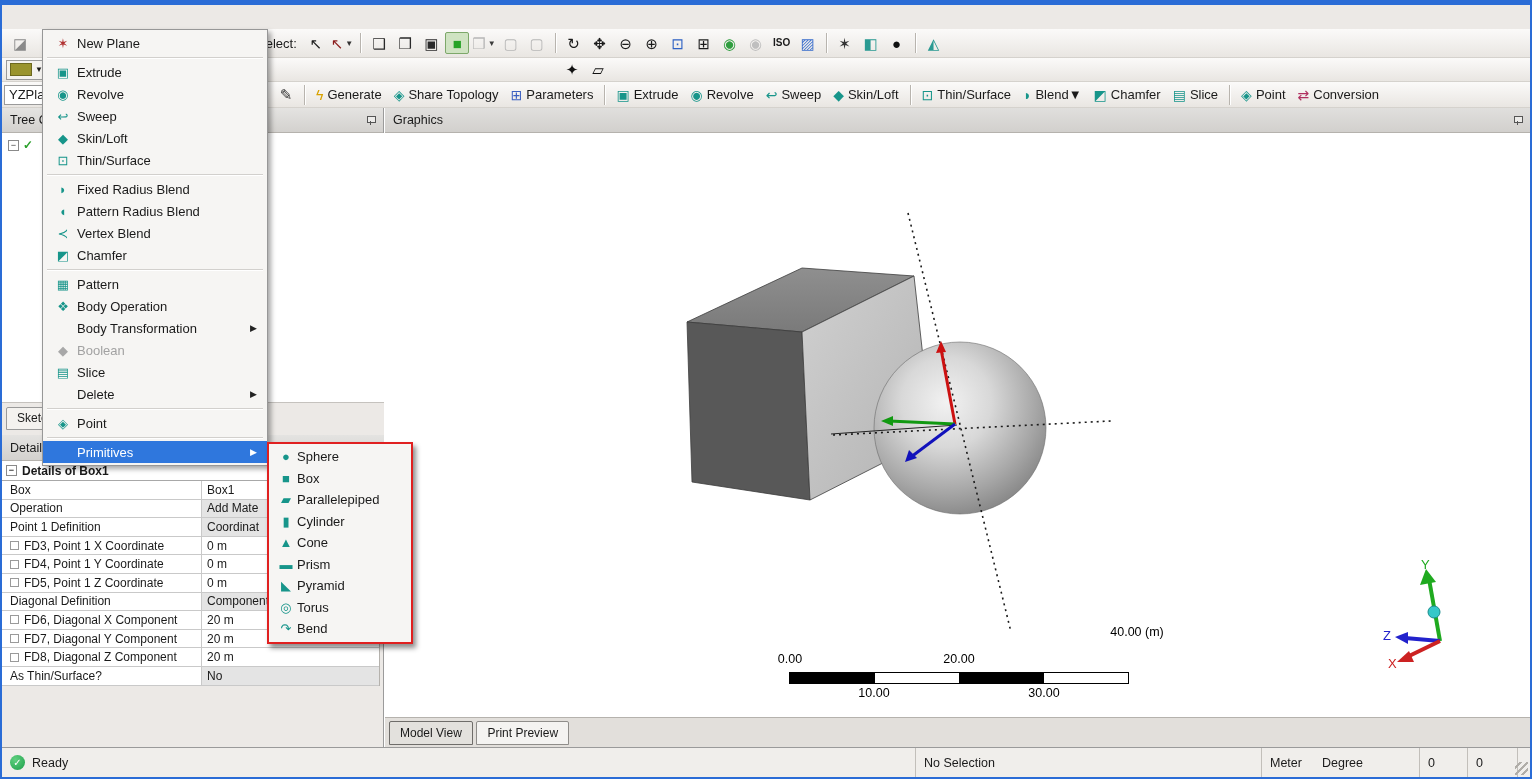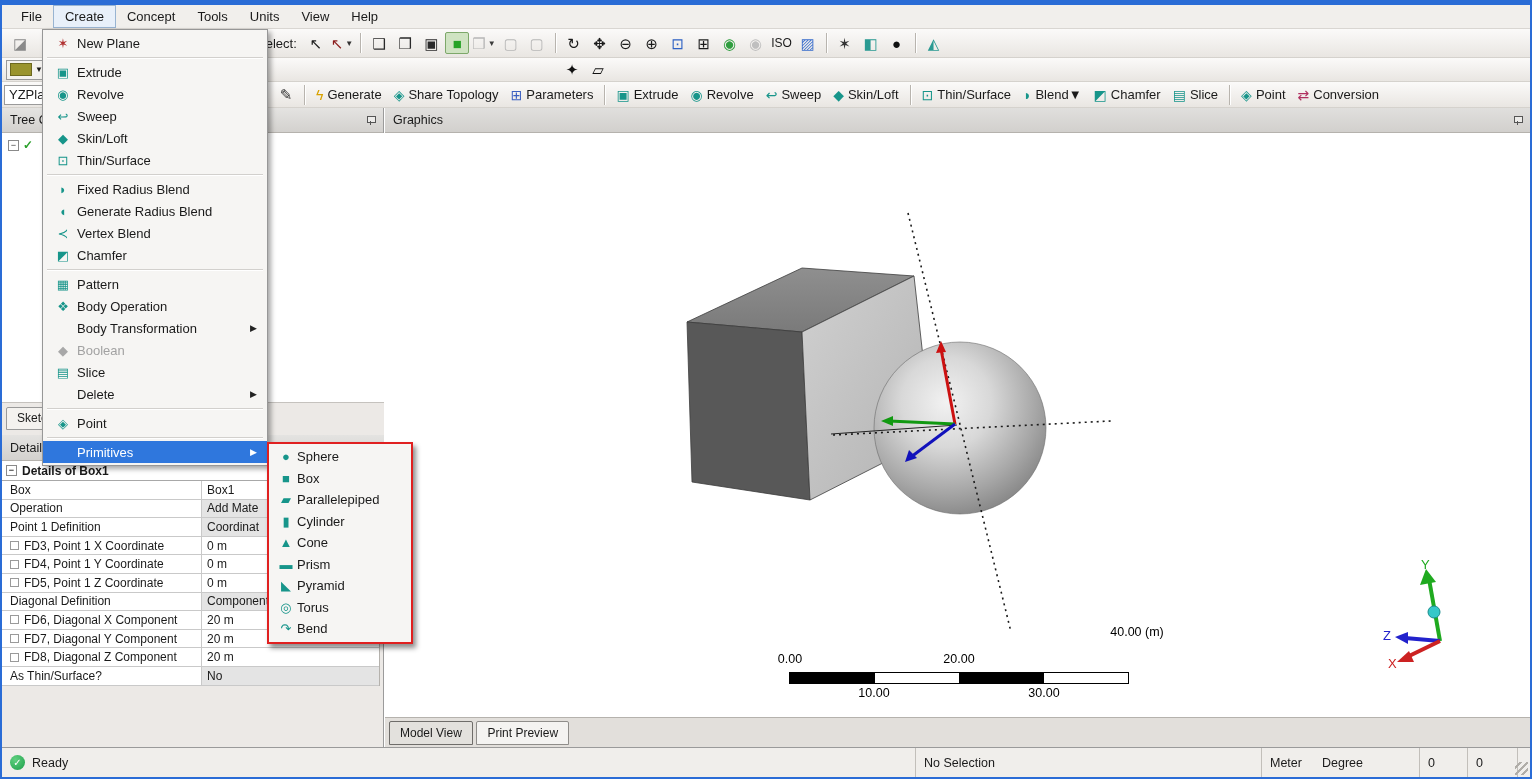--- a/index.html
+++ b/index.html
@@ -20,21 +20,21 @@
 
   
   .toolbar { position:absolute; left:2px; right:2px; display:flex; align-items:center; background:linear-gradient(#fbfaf9,#e9e6e2); border-bottom:1px solid #d5d2cd; }
   #toolbar1 { top:29px; height:29px; }
   #toolbar2 { top:58px; height:24px; }
   #toolbar3 { top:82px; height:26px; }
   .tbtn { display:inline-flex; align-items:center; justify-content:center; min-width:24px; height:22px; margin:0 1px; border:1px solid transparent; border-radius:2px; }
   .tbtn.pressed { background:#cfe3c2; border-color:#7da86a; }
   .tbtn.disabled { opacity:.95; }
   .tbtn .glyph { font-size:15px; line-height:1; }
-  .tbtn .glyph.textglyph { font-size:12px; font-weight:normal; letter-spacing:0; }
+  .tbtn .glyph.textglyph { font-size:10px; font-weight:bold; letter-spacing:0; }
   .tbtn .dd { font-size:8px; margin-left:2px; color:#333; }
   .tsep { width:1px; height:20px; background:#b8b4ae; margin:0 5px; box-shadow:1px 0 0 #fff; }
   .tlabel { margin:0 6px 0 2px; }
   .spacer1 { width:222px; }
   .spacer2 { width:512px; }
   .combo { height:20px; background:#fff; border:1px solid #9a9a9a; display:inline-flex; align-items:center; padding:0 4px; position:relative; }
   .combo .cv { flex:1; }
   .combo .ca { font-size:8px; color:#444; margin-left:6px; }
   #plane-combo { width:226px; margin-left:2px; }
   .swatch-combo { display:inline-flex; align-items:center; border:1px solid #9a9a9a; background:#f4f2ef; height:20px; padding:0 3px; margin-left:4px; }
@@ -112,30 +112,20 @@
   .pmi .mi-icon { width:22px; text-align:center; font-size:13px; flex:none; }
 
   .teal { color:#17958a; }
 </style>
 </head>
 <body>
 
 <div id="app">
   <div class="frame-top"></div>
 
-  <div id="menubar">
-
-  <div class="menu-item">File</div>
-      <div class="menu-item active">Create</div>
-      <div class="menu-item">Concept</div>
-      <div class="menu-item">Tools</div>
-      <div class="menu-item">Units</div>
-      <div class="menu-item">View</div>
-      <div class="menu-item">Help</div>
-    </div>
 
   <div id="toolbar1" class="toolbar">
     <span class="tbtn" style="margin-left:6px;">
       <span class="glyph" style="color: rgb(138, 138, 138);">◪</span>
     </span>
     <span class="spacer1"></span>
     <span class="tlabel">Select:</span>
     <span style="display:inline-flex;align-items:center;">
 
     <span style="display:inline-flex;align-items:center;">
@@ -671,21 +661,21 @@
         <span class="mi-label">Thin/Surface</span>
 
       </div>
       <div class="cmi">
         <span class="mi-icon" style="color: rgb(23, 149, 138);">◗</span>
         <span class="mi-label">Fixed Radius Blend</span>
 
       </div>
       <div class="cmi">
         <span class="mi-icon" style="color: rgb(23, 149, 138);">◖</span>
-        <span class="mi-label">Generate Radius Blend</span>
+        <span class="mi-label">Pattern Radius Blend</span>
 
       </div>
       <div class="cmi">
         <span class="mi-icon" style="color: rgb(23, 149, 138);">≺</span>
         <span class="mi-label">Vertex Blend</span>
 
       </div>
       <div class="cmi sep-after">
         <span class="mi-icon" style="color: rgb(23, 149, 138);">◩</span>
         <span class="mi-label">Chamfer</span>

